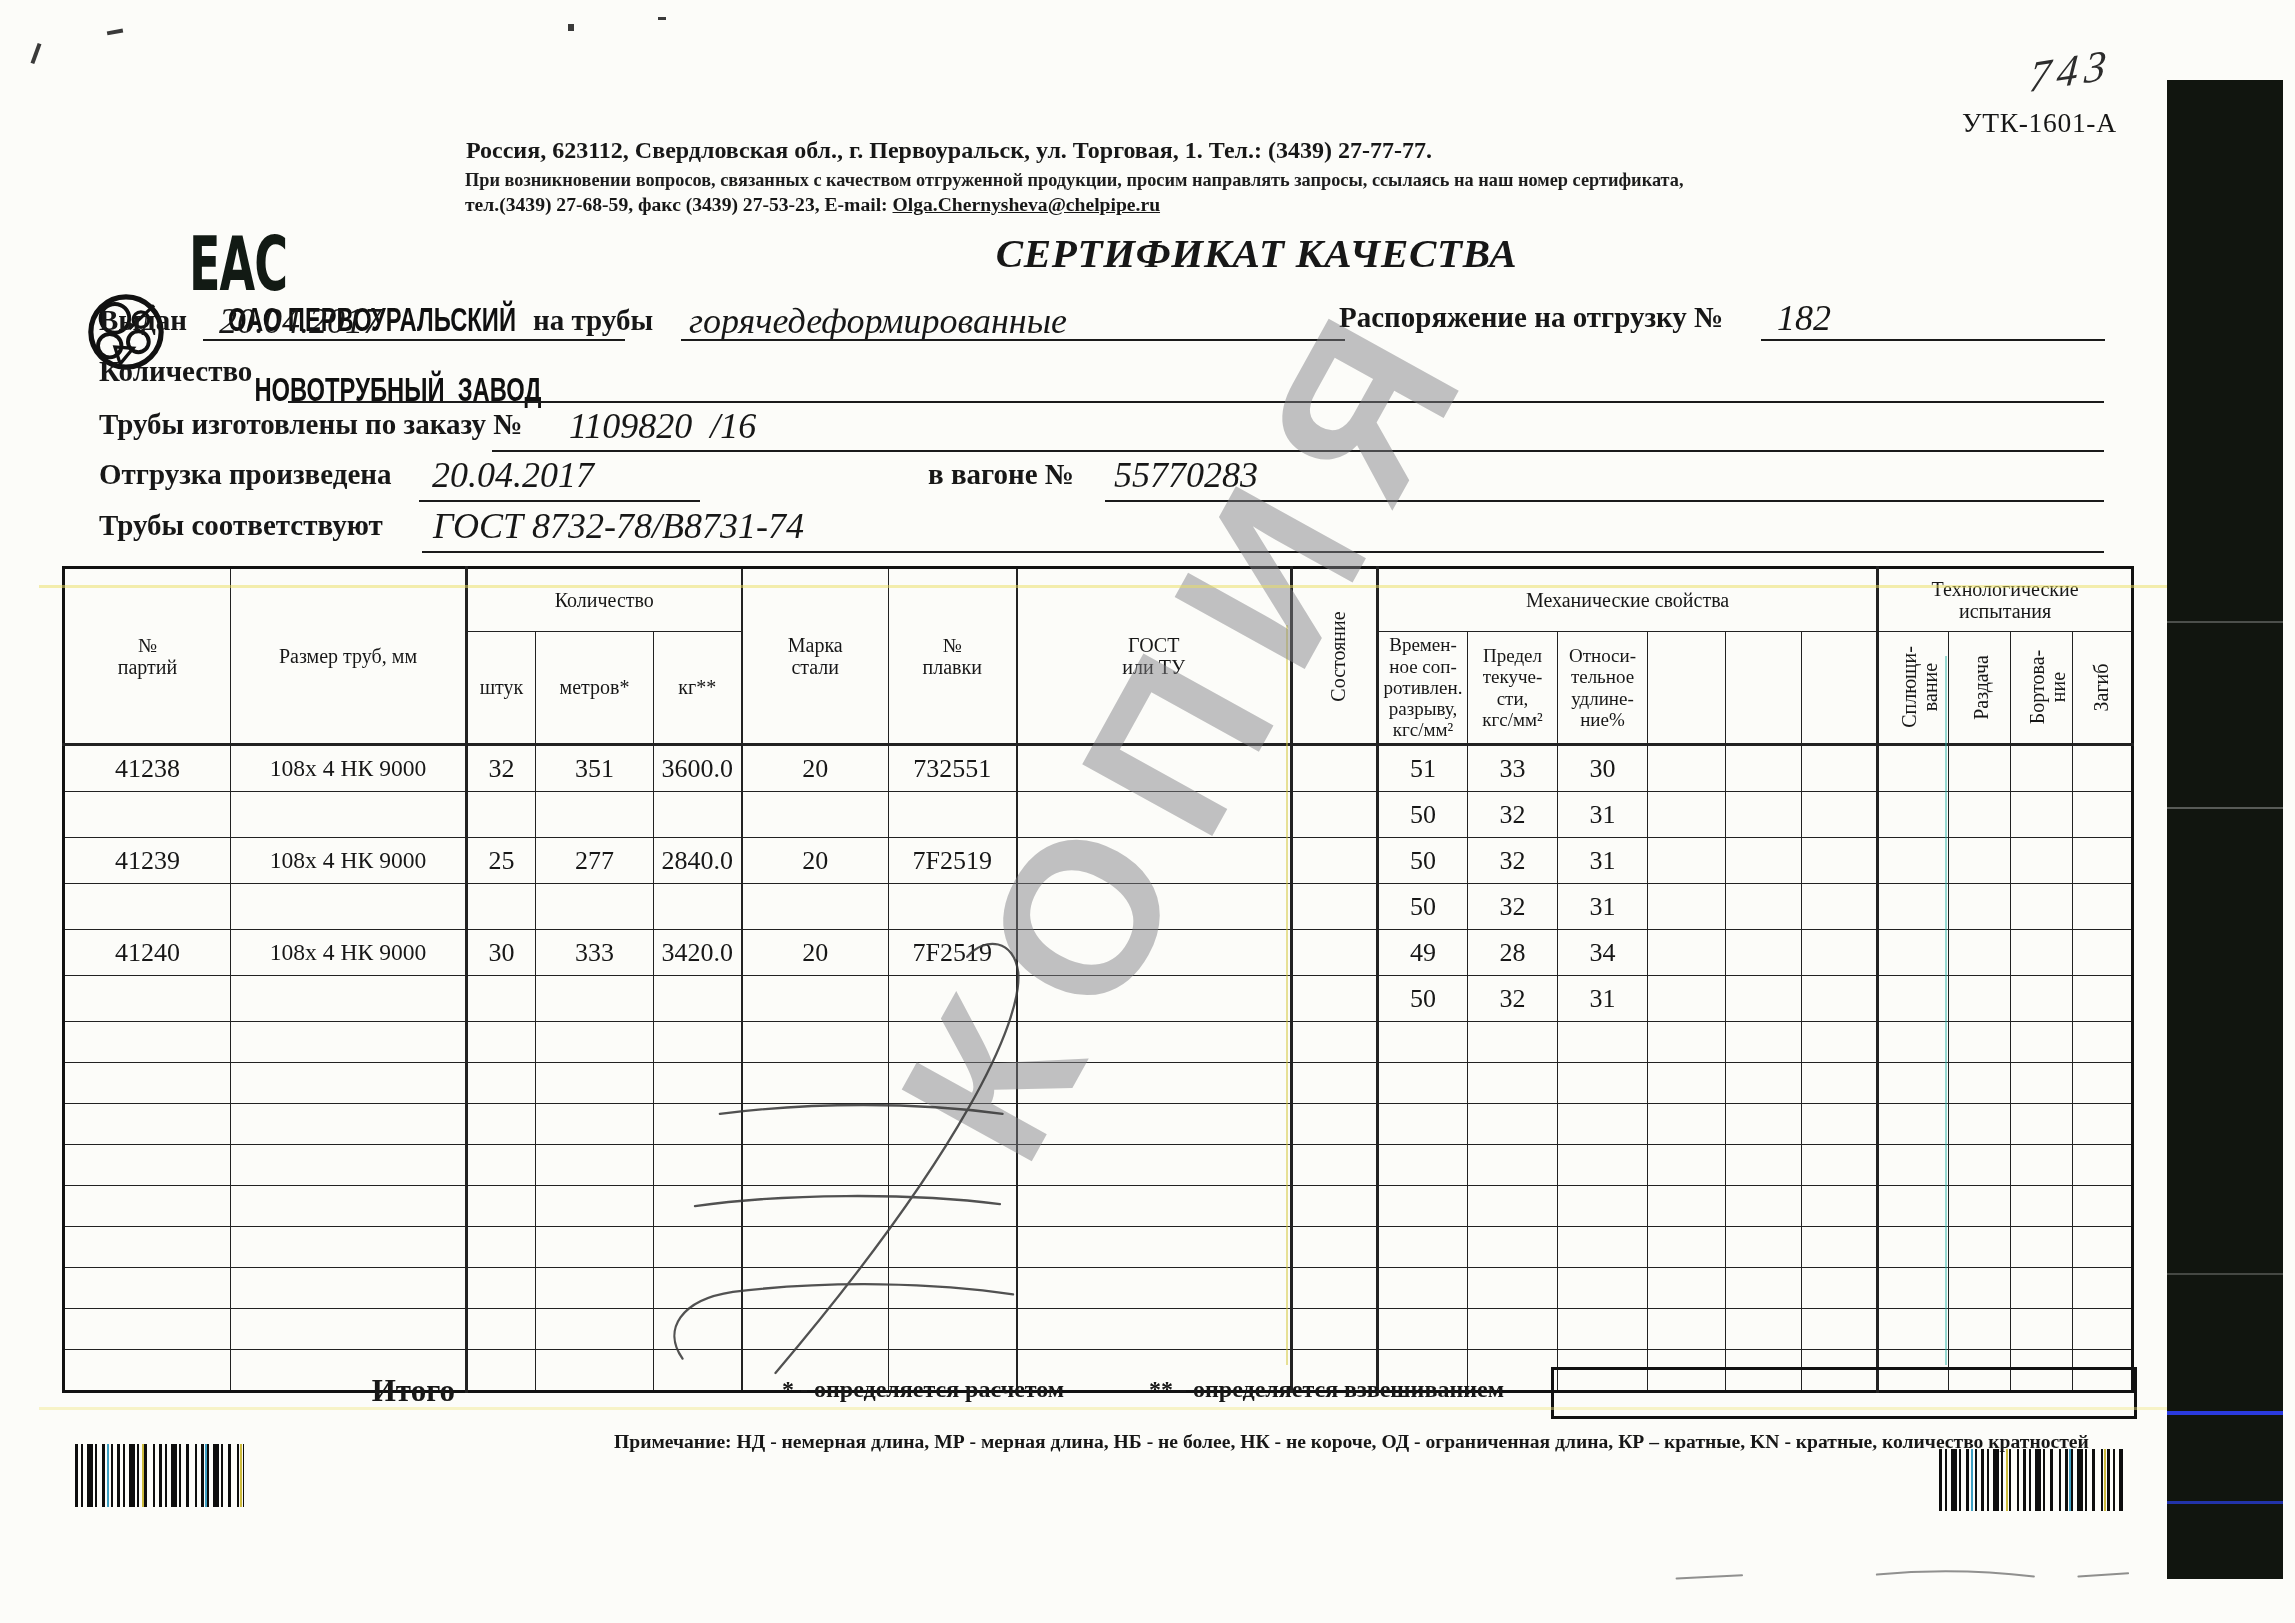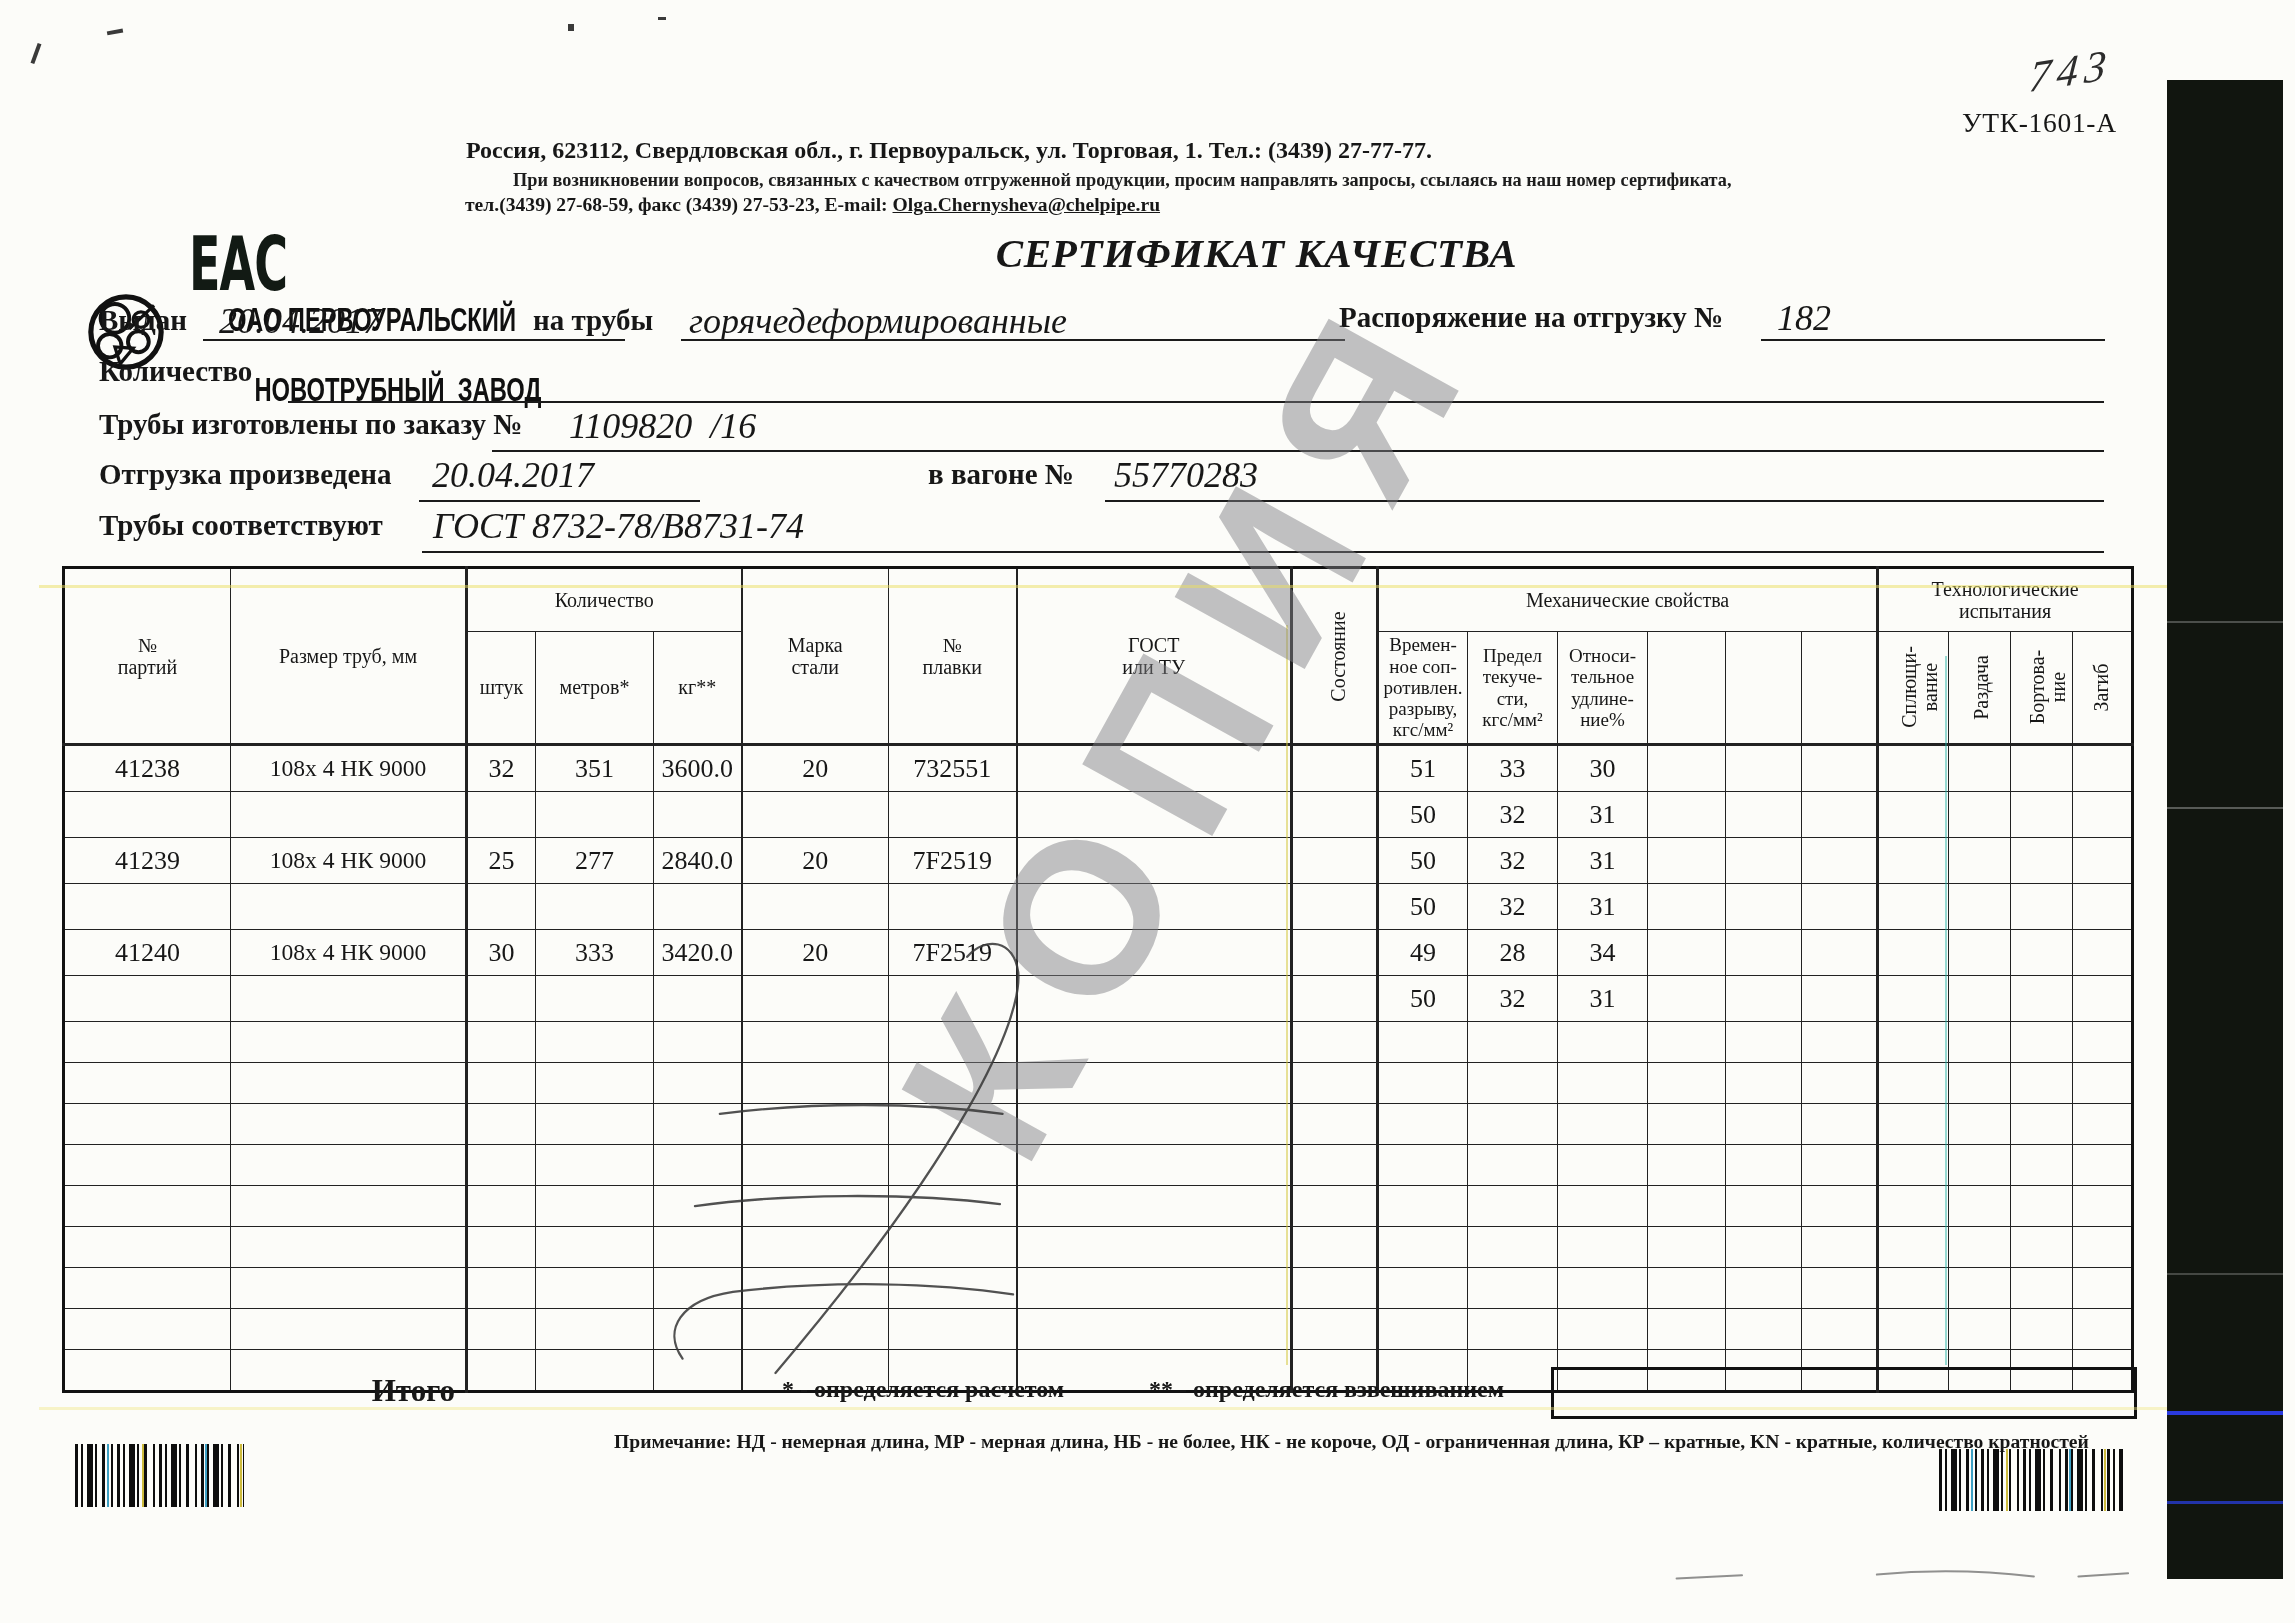--- a/index.html
+++ b/index.html
@@ -7,21 +7,21 @@
         font-family:"Liberation Serif","DejaVu Serif",serif;color:#171717;}
   
   .logo-svg{position:absolute;left:86px;top:291px;width:80px;height:82px;}
   .company{position:absolute;left:228px;top:302px;font-family:"Liberation Sans","DejaVu Sans",sans-serif;
            font-weight:bold;font-size:33px;line-height:35px;letter-spacing:0px;color:#101010;
            transform:scaleX(.72);transform-origin:left top;white-space:pre;}
   .eac{position:absolute;left:189px;top:220px;font-family:"DejaVu Sans","Liberation Sans",sans-serif;
        font-weight:bold;font-size:64px;letter-spacing:-1.3px;color:#121a14;
        transform:scale(.72,1.18);transform-origin:left top;}
   .addr1{position:absolute;left:466px;top:137px;font-size:24px;font-weight:bold;white-space:nowrap;}
-  .addr2{position:absolute;left:465px;top:170px;font-size:18.3px;font-weight:bold;white-space:nowrap;color:#1d1d1d;margin-left:48px;}
+  .addr2{position:absolute;left:465px;top:170px;font-size:18.3px;font-weight:bold;white-space:nowrap;color:#1d1d1d;}
   .addr3{position:absolute;left:465px;top:194px;font-size:19.6px;font-weight:bold;white-space:nowrap;}
   .addr3 .email{text-decoration:underline;}
   .form-code{position:absolute;left:1962px;top:107px;font-size:27.5px;letter-spacing:0.7px;}
   .hand-num{position:absolute;left:2029px;top:46px;font-size:43px;font-style:italic;color:#2d2d2d;
             transform:rotate(-9deg) skewX(-14deg);letter-spacing:6.5px;}
   
   .doc-title{position:absolute;left:746px;top:229px;width:1021px;display:flex;justify-content:center;gap:39px;
              font-size:41px;font-weight:bold;font-style:italic;white-space:pre;letter-spacing:0.7px;}
   
   .lab{position:absolute;font-size:29px;font-weight:bold;white-space:pre;}

